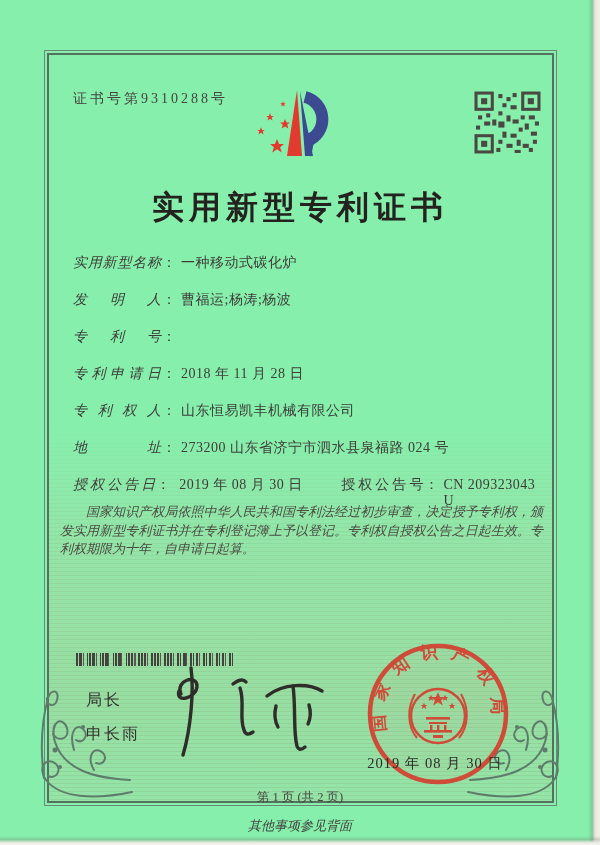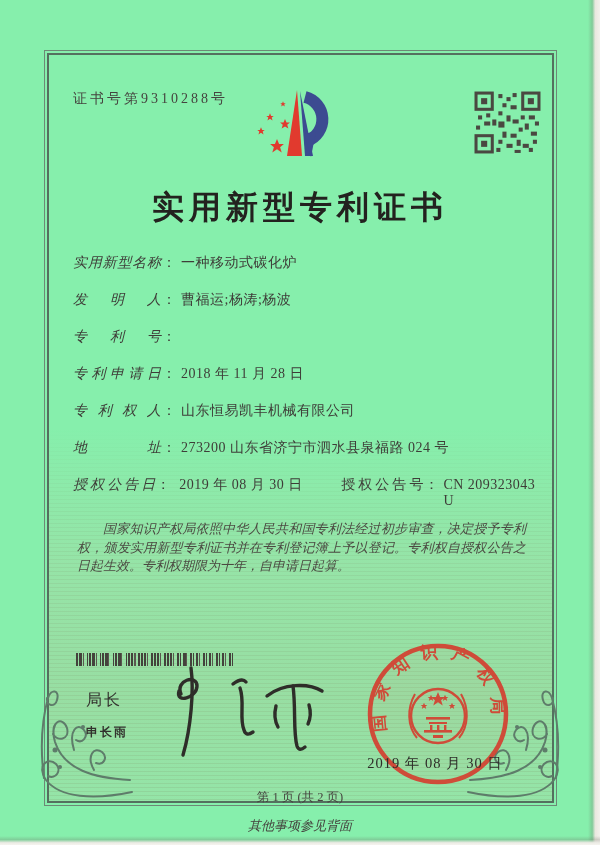--- a/index.html
+++ b/index.html
@@ -29,25 +29,25 @@
   .fields{position:absolute;left:73px;top:255px;width:470px;font-size:14px;color:#3e3d38;}
   .frow{height:37px;display:flex;align-items:flex-start;line-height:16px;}
   .flabel{display:inline-block;width:88px;text-align:justify;text-align-last:justify;font-style:italic;-moz-text-align-last:justify;}
   .fcolon{margin-left:1px;}
   .fvalue{margin-left:5px;letter-spacing:0.5px;}
   .grant-row{height:22px;display:flex;align-items:flex-start;line-height:16px;}
   .grant-val{margin-left:9px;width:170px;letter-spacing:0.5px;}
   .grant-lbl2{display:inline-block;width:88px;text-align:justify;text-align-last:justify;margin-left:3px;}
   .paras{position:absolute;left:60px;top:503px;width:483px;font-size:13px;line-height:18.5px;
      text-align:justify;color:#4b4a42;font-style:italic;}
-  .paras p{margin:17px;text-indent:2em;}
+  .paras p{margin:0;text-indent:2em;}
   .barcode{position:absolute;left:76px;top:653px;width:158px;height:13px;
      background:repeating-linear-gradient(90deg,#44423c 0 1.5px,rgba(0,0,0,0) 1.5px 3px,#44423c 3px 5.5px,rgba(0,0,0,0) 5.5px 6.5px,#5a5850 6.5px 7.5px,rgba(0,0,0,0) 7.5px 10.5px,#44423c 10.5px 12px,rgba(0,0,0,0) 12px 13px);}
   .signoff-title{position:absolute;left:86px;top:690px;font-size:16px;letter-spacing:2px;color:#33322e;font-family:Liberation Serif, serif;}
-  .signoff-name{position:absolute;left:86px;top:724px;font-size:12px;letter-spacing:2px;color:#33322e;font-weight:bold;}
+  .signoff-name{position:absolute;left:86px;top:724px;font-size:16px;letter-spacing:2px;color:#33322e;}
   .signature{position:absolute;left:145px;top:658px;width:200px;height:108px;}
   .seal{position:absolute;left:352px;top:640px;width:172px;height:148px;}
   .seal-date{position:absolute;left:352px;top:754px;width:166px;text-align:center;
      font-size:14.5px;letter-spacing:1px;color:#2e2d29;z-index:5;}
   .page-info{position:absolute;left:0;top:789px;width:100%;text-align:center;font-size:12.5px;color:#45443f;}
   .footer-note{position:absolute;left:0;top:817px;width:100%;text-align:center;font-size:13px;color:#45443f;font-style:italic;}
   .corner{position:absolute;width:112px;height:182px;}
   .corner-left{left:30px;top:628px;}
   .corner-right{right:30px;top:628px;transform:scaleX(-1);}
 </style>

